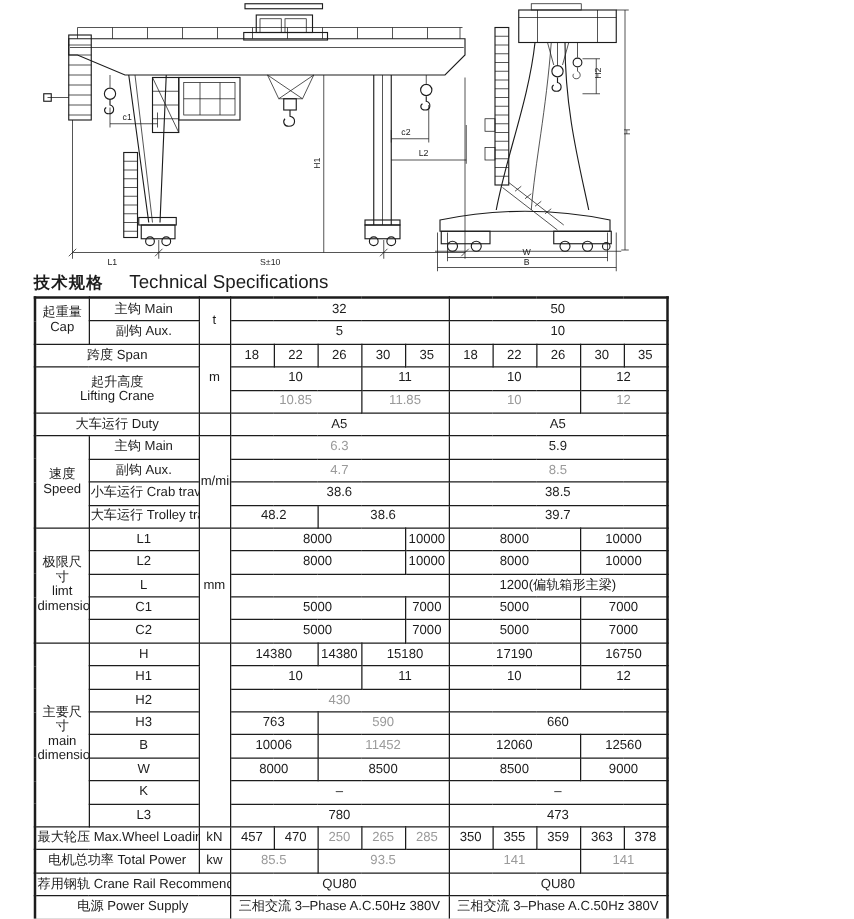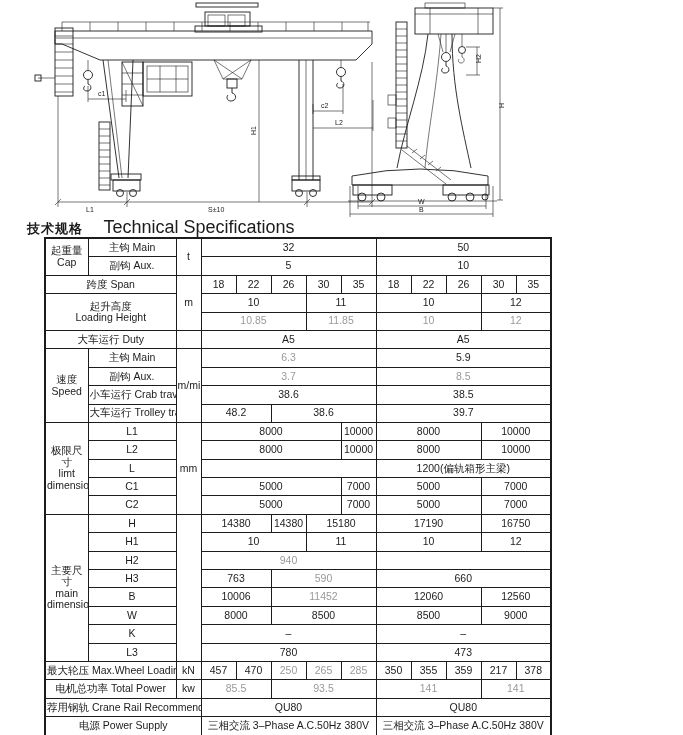--- a/index.html
+++ b/index.html
@@ -6,23 +6,23 @@
   #page{position:relative;width:683px;height:735px;background:#fff;overflow:hidden;
         font-family:"Liberation Sans", sans-serif;color:#1c1c1c;}
   
   #drawing{position:absolute;left:0;top:0;width:683px;height:218px;}
   #drawing path, #drawing rect, #drawing line, #drawing circle{fill:none;stroke:#1c1c1c;stroke-width:0.9;}
   #drawing .thin{stroke-width:0.6;}
   #drawing text{fill:#1c1c1c;font-size:7px;stroke:none;font-family:"Liberation Sans",sans-serif;}
   
   #heading{position:absolute;left:27px;top:217px;white-space:nowrap;}
   .title-zh{font-weight:bold;font-size:13px;letter-spacing:1px;font-family:Liberation Mono, monospace;}
-  .title-en{font-size:18px;margin-left:16px;}
+  .title-en{font-size:15px;margin-left:16px;}
   
-  #spec-table{position:absolute;left:44px;top:237px;border-collapse:collapse;table-layout:fixed;
+  #spec-table{position:absolute;left:27px;top:237px;border-collapse:collapse;table-layout:fixed;
               width:506px;}
   #spec-table td{border:1px solid #1c1c1c;text-align:center;vertical-align:middle;
                  font-size:10.5px;padding:0 1px;line-height:1.1;height:17.4px;overflow:hidden;}
   #spec-table{border:2px solid #1c1c1c;}
   td.grp{font-size:9px;white-space:pre-line;line-height:1.25;}
   td.sub{font-size:9px;text-align:left;padding-left:6px;white-space:nowrap;}
   td.lbl{font-size:10px;white-space:pre-line;}
   td.lbll{font-size:9.5px;text-align:left;padding-left:4px;white-space:nowrap;}
   td.unit{font-size:9.5px;}
   td.muted{color:#9a9a9a;margin-left:11px;}
@@ -198,21 +198,21 @@
           <td class="val">30</td>
           <td class="val">35</td>
           <td class="val">18</td>
           <td class="val">22</td>
           <td class="val">26</td>
           <td class="val">30</td>
           <td class="val">35</td>
         </tr>
         <tr>
           <td colspan="2" rowspan="2" class="lbl">起升高度
-Loading  Height</td>
+Lifting  Crane</td>
           <td colspan="3" class="val">10</td>
           <td colspan="2" class="val">11</td>
           <td colspan="3" class="val">10</td>
           <td colspan="2" class="val">12</td>
         </tr>
         <tr>
           <td colspan="3" class="val muted">10.85</td>
           <td colspan="2" class="val muted">11.85</td>
           <td colspan="3" class="val muted">10</td>
           <td colspan="2" class="val muted">12</td>
@@ -226,21 +226,21 @@
         <tr>
           <td rowspan="4" class="grp">速度
 Speed</td>
           <td class="sub">主钩    Main</td>
           <td rowspan="4" class="unit">m/min</td>
           <td colspan="5" class="val muted">6.3</td>
           <td colspan="5" class="val">5.9</td>
         </tr>
         <tr>
           <td class="sub">副钩    Aux.</td>
-          <td colspan="5" class="val muted">3.7</td>
+          <td colspan="5" class="val muted">4.7</td>
           <td colspan="5" class="val muted">8.5</td>
         </tr>
         <tr>
           <td class="sub">小车运行 Crab travelling</td>
           <td colspan="5" class="val">38.6</td>
           <td colspan="5" class="val">38.5</td>
         </tr>
         <tr>
           <td class="sub">大车运行 Trolley travelling</td>
           <td colspan="2" class="val">48.2</td>
@@ -298,21 +298,21 @@
         </tr>
         <tr>
           <td class="sub">H1</td>
           <td colspan="3" class="val">10</td>
           <td colspan="2" class="val">11</td>
           <td colspan="3" class="val">10</td>
           <td colspan="2" class="val">12</td>
         </tr>
         <tr>
           <td class="sub">H2</td>
-          <td colspan="5" class="val muted">940</td>
+          <td colspan="5" class="val muted">430</td>
           <td colspan="5" class="val"></td>
         </tr>
         <tr>
           <td class="sub">H3</td>
           <td colspan="2" class="val">763</td>
           <td colspan="3" class="val muted">590</td>
           <td colspan="5" class="val">660</td>
         </tr>
         <tr>
           <td class="sub">B</td>
@@ -342,21 +342,21 @@
           <td colspan="2" class="lbll">最大轮压  Max.Wheel Loading</td>
           <td class="unit">kN</td>
           <td class="val">457</td>
           <td class="val">470</td>
           <td class="val muted">250</td>
           <td class="val muted">265</td>
           <td class="val muted">285</td>
           <td class="val">350</td>
           <td class="val">355</td>
           <td class="val">359</td>
-          <td class="val">217</td>
+          <td class="val">363</td>
           <td class="val">378</td>
         </tr>
         <tr>
           <td colspan="2" class="lbll">电机总功率  Total Power</td>
           <td class="unit">kw</td>
           <td colspan="2" class="val muted">85.5</td>
           <td colspan="3" class="val muted">93.5</td>
           <td colspan="3" class="val muted">141</td>
           <td colspan="2" class="val muted">141</td>
         </tr>

